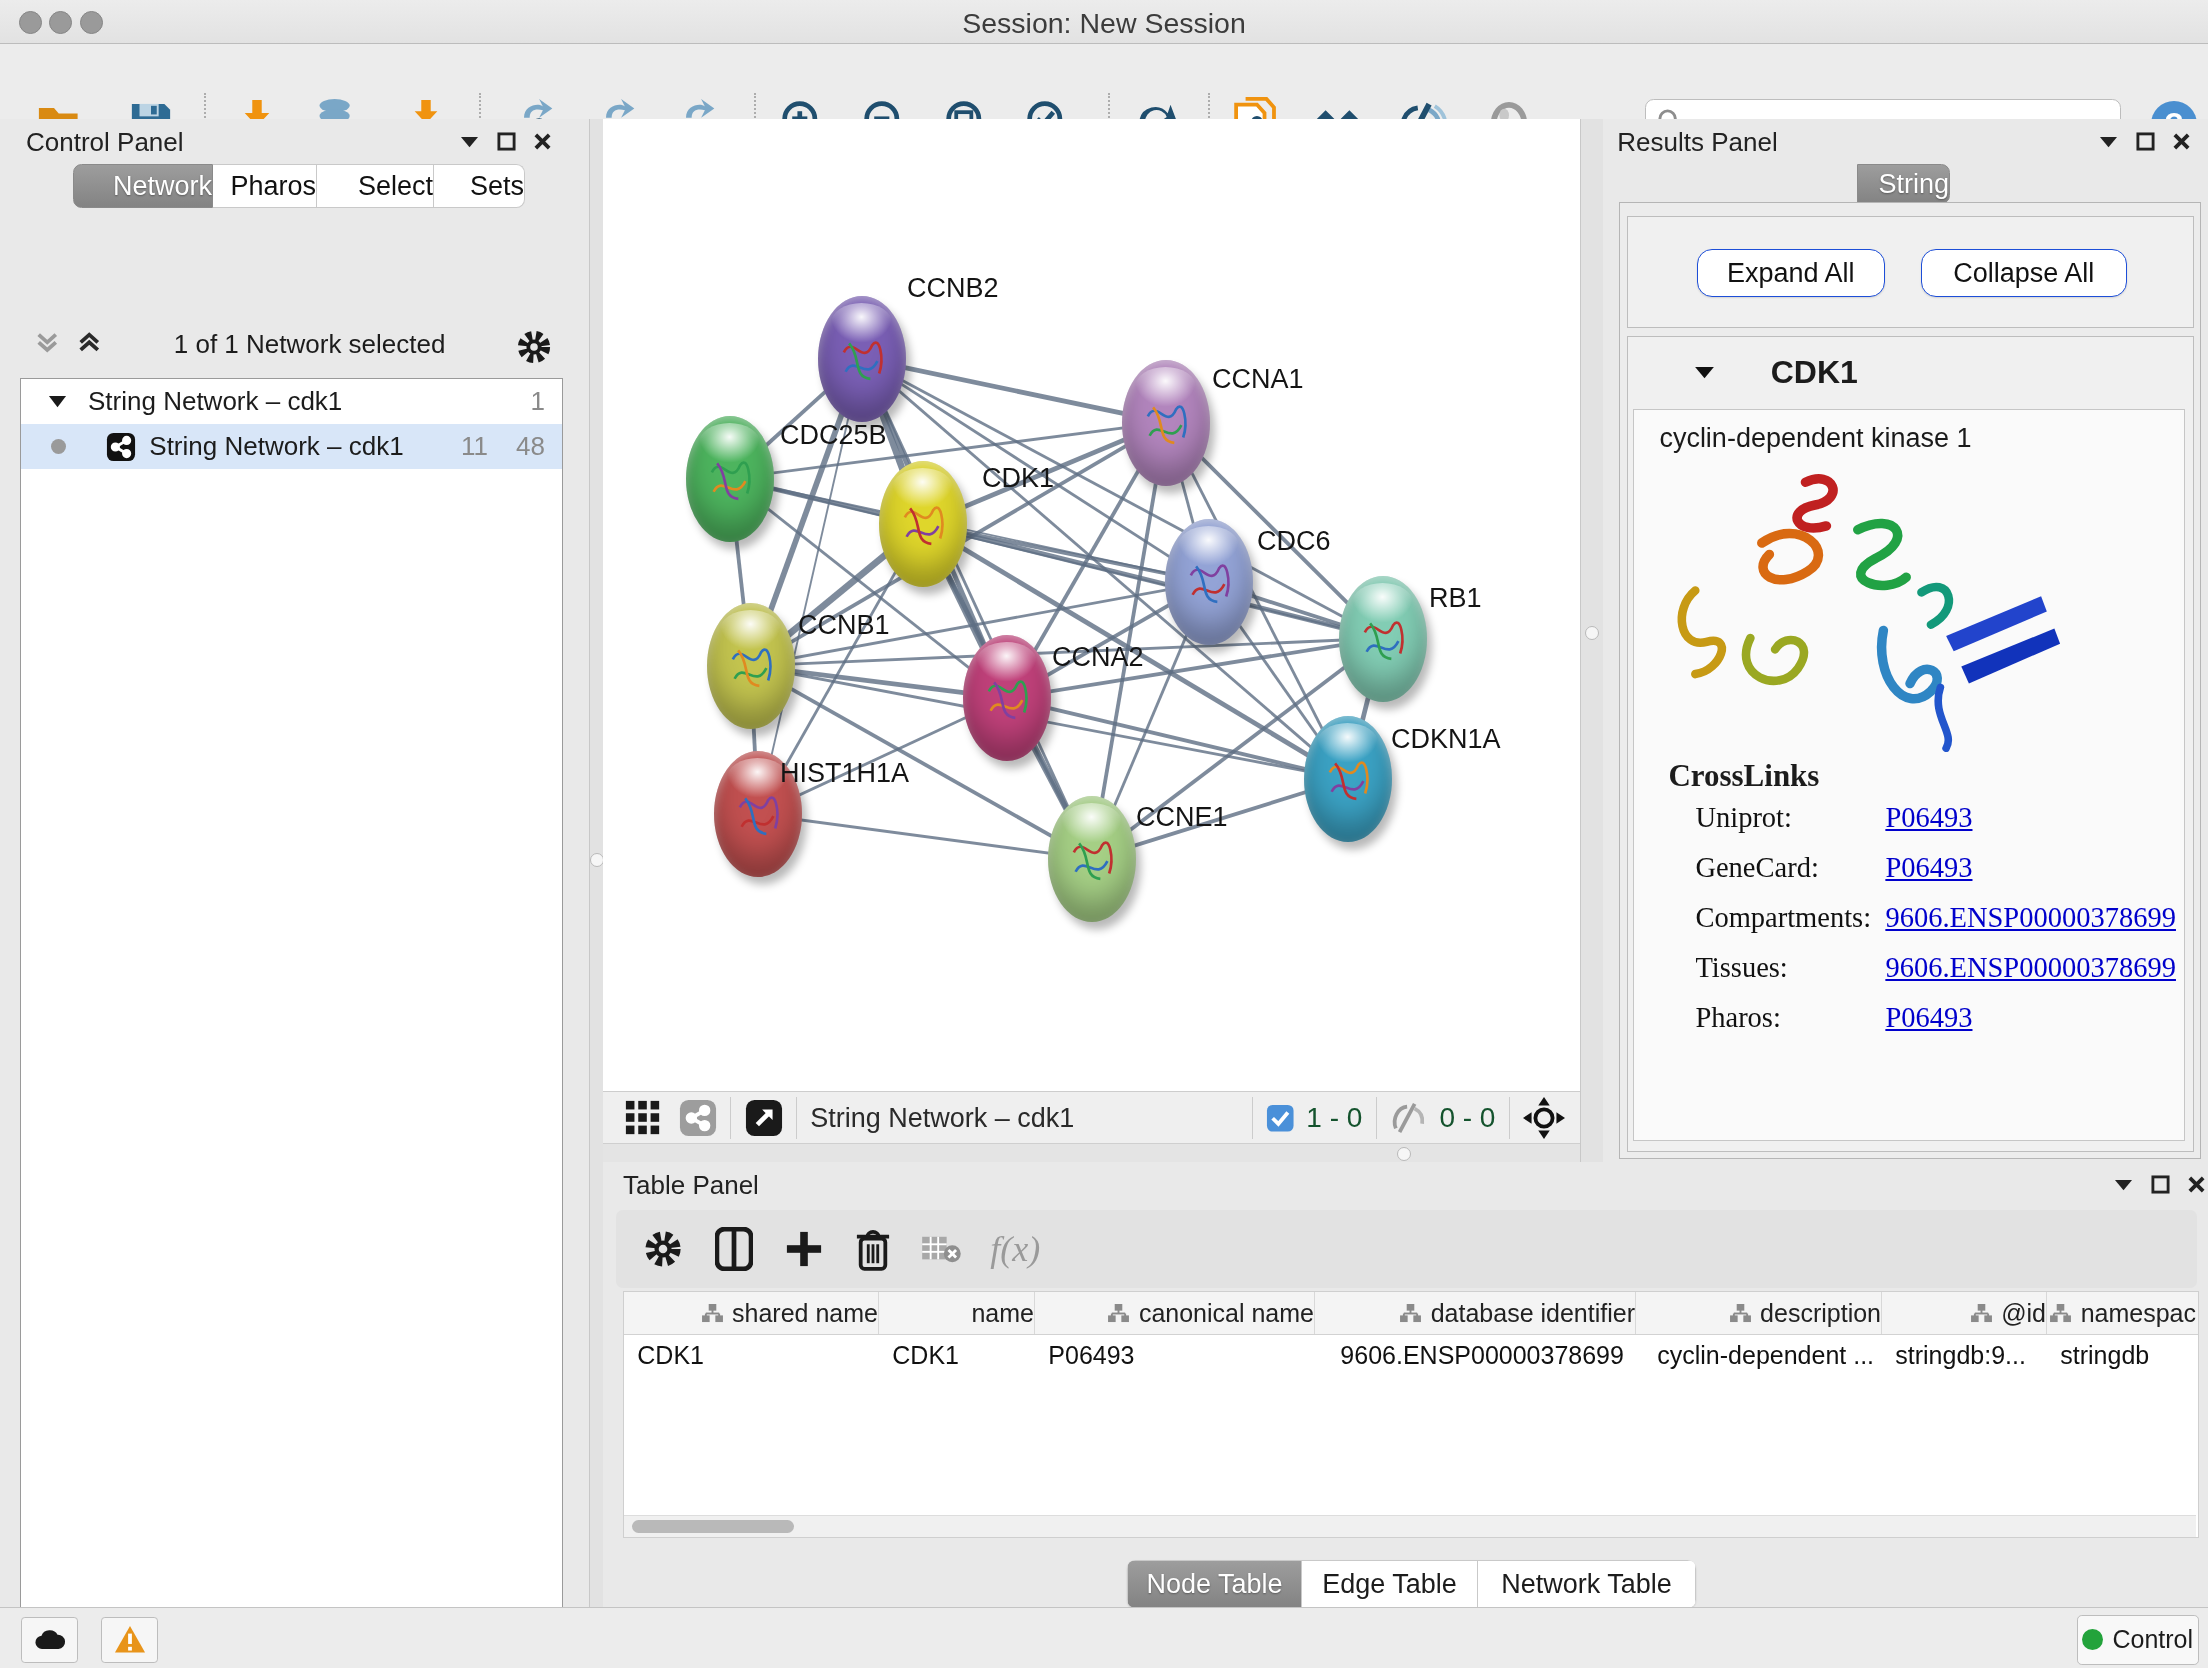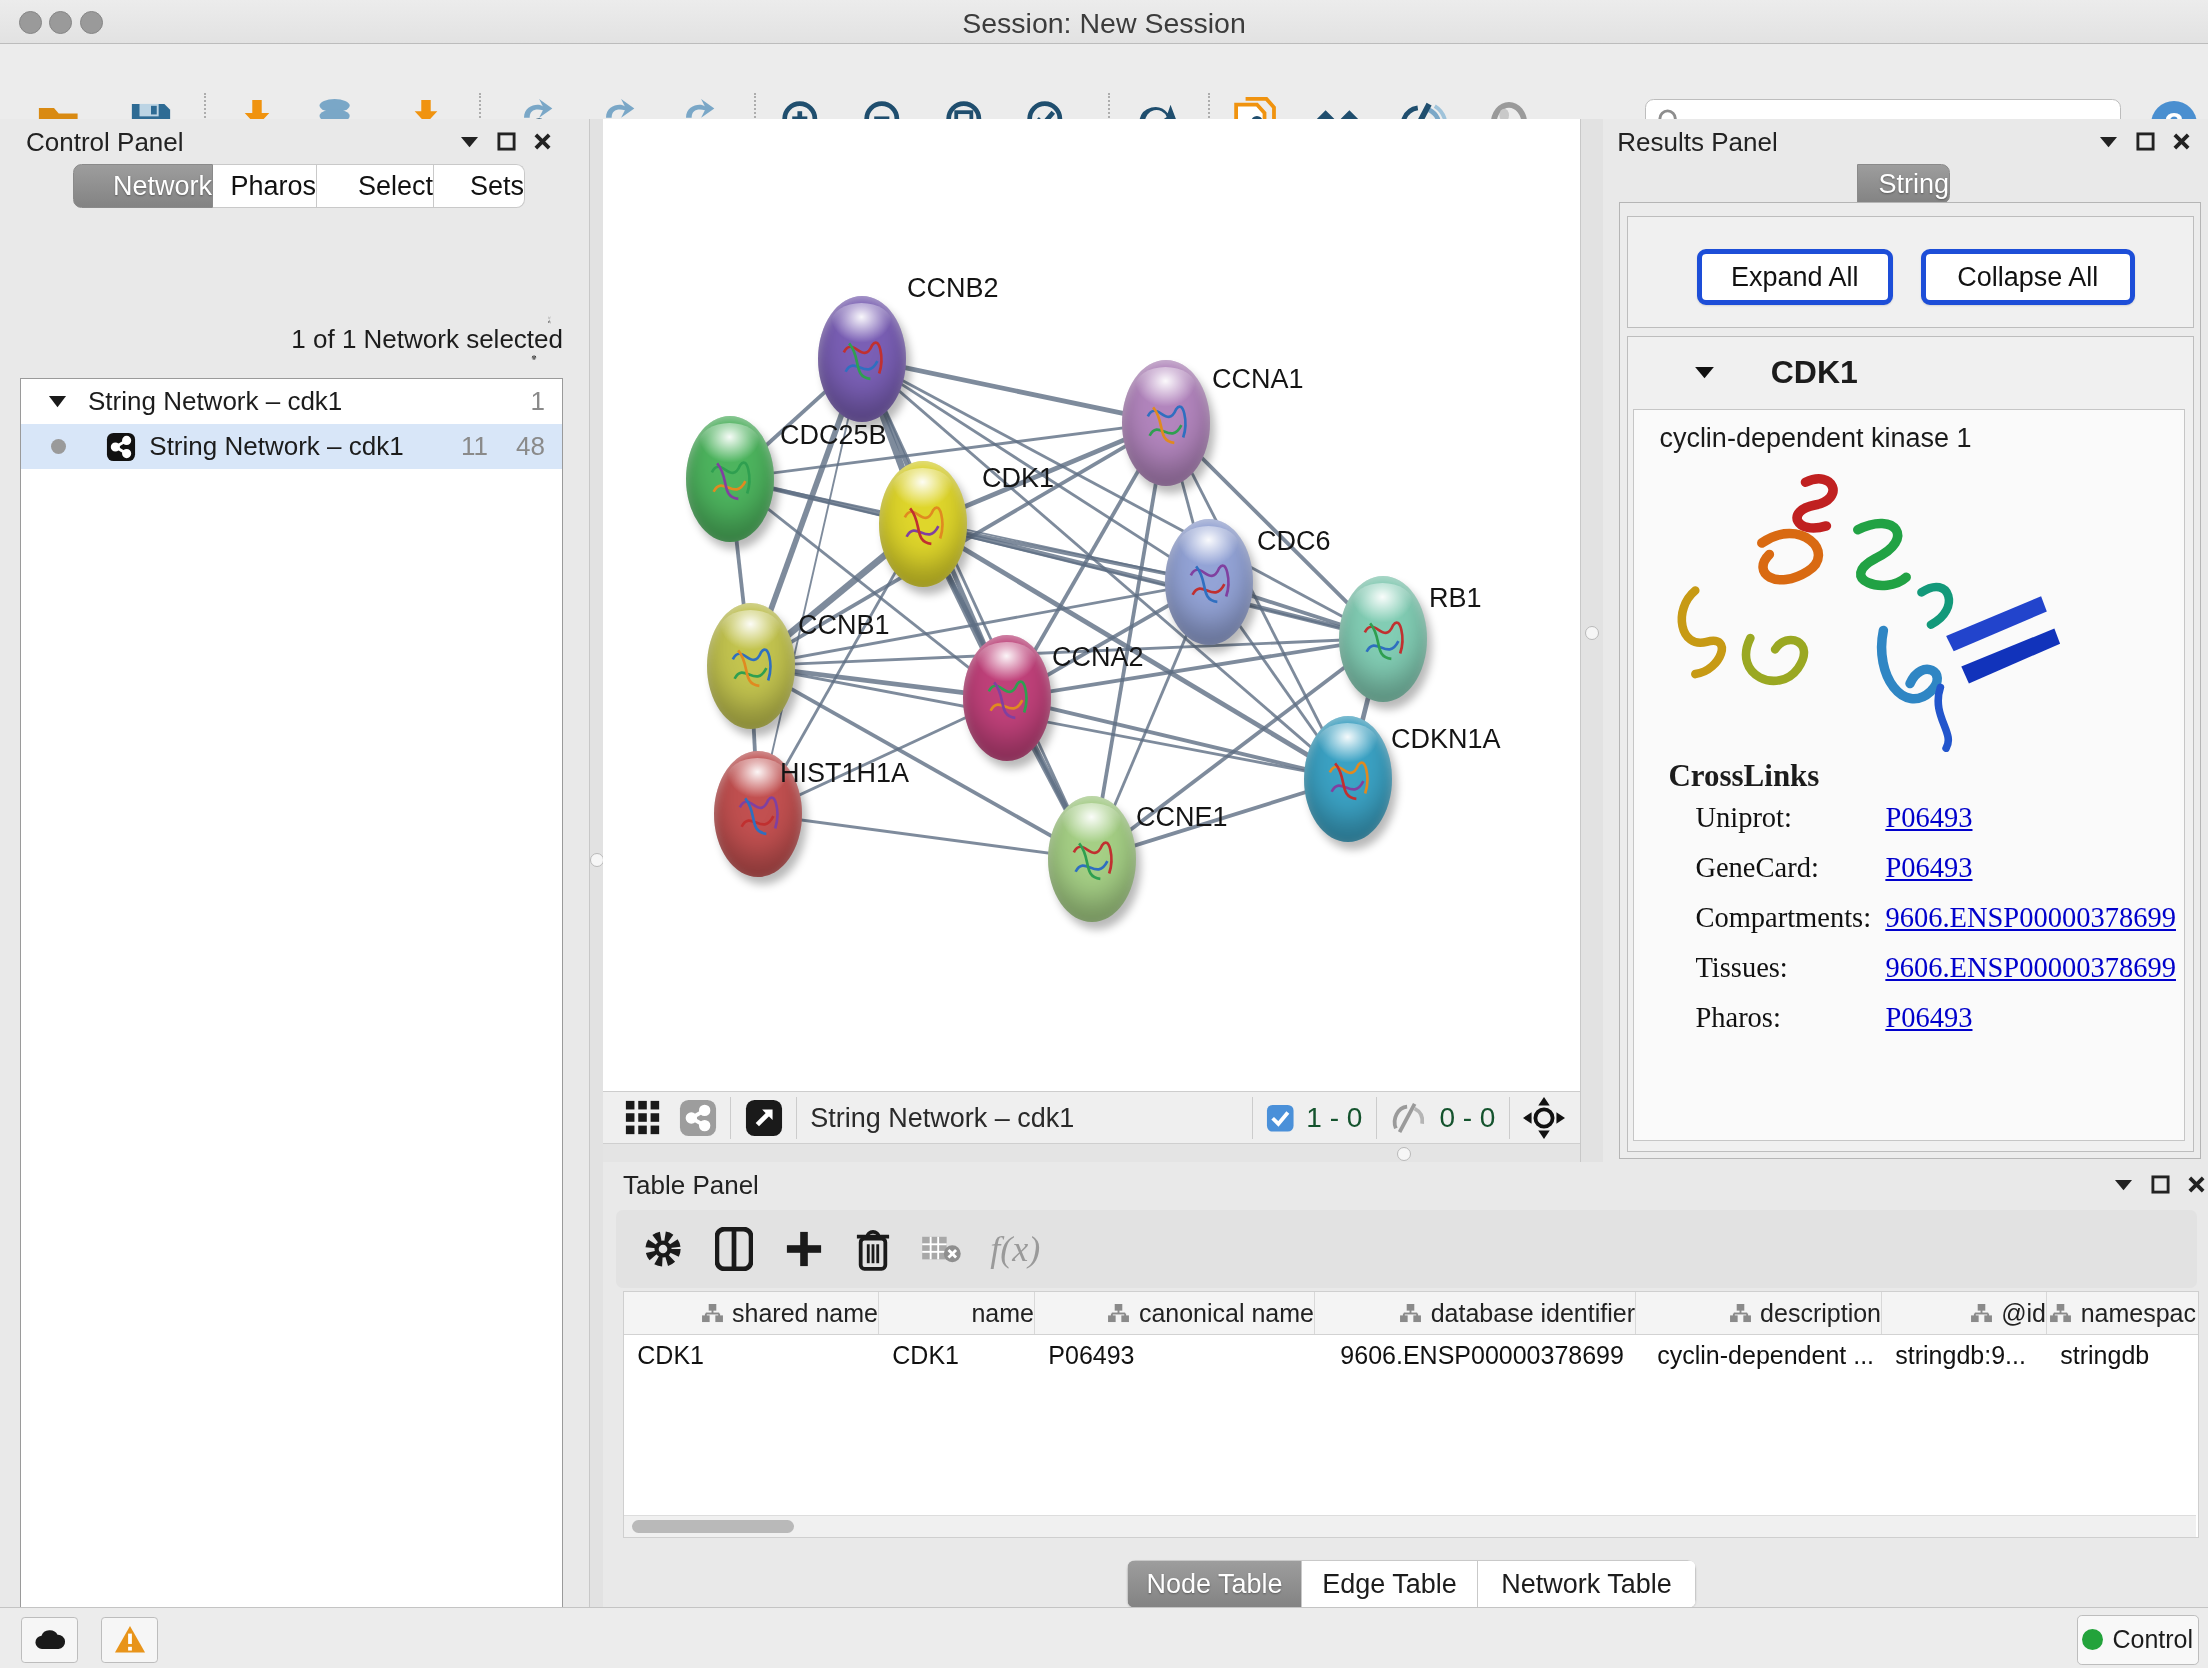--- a/index.html
+++ b/index.html
@@ -31,21 +31,21 @@
   #control-panel{position:absolute;left:0;top:119px;width:589px;height:1488px;background:#e9e9e9;}
   #cp-divider{position:absolute;left:589px;top:119px;width:14.3px;height:1488px;background:#e2e2e2;
               border-left:1px solid #c8c8c8;border-right:1px solid #c8c8c8;}
   .split-dot{position:absolute;width:12.4px;height:12.4px;border-radius:50%;background:#f6f6f6;border:1px solid #b9b9b9;}
   .tabrow{position:absolute;display:flex;}
   .tab{height:42px;display:flex;align-items:center;justify-content:flex-end;font-size:27px;background:#fff;
        border:1px solid #c9c9c9;border-left:none;color:#111;}
   .tab.first{border-left:1px solid #c9c9c9;border-radius:8.6px 0 0 8.6px;}
   .tab.last{border-radius:0 8.6px 8.6px 0;}
   .tab.active{background:linear-gradient(#9d9d9d,#838383);color:#fff;border-color:#8a8a8a;text-shadow:0 1px 1.9px rgba(0,0,0,.35);}
-  #cp-subheader{position:absolute;left:20px;top:197px;width:543px;height:44px;display:flex;align-items:flex-end;flex-direction:column;}
+  #cp-subheader{position:absolute;left:20px;top:210px;width:543px;height:44px;display:flex;align-items:flex-start;}
   #cp-tree{position:absolute;left:20px;top:259px;width:541px;height:1311px;background:#fff;border:1.9px solid #9a9a9a;}
   .tree-row{position:relative;height:45px;display:flex;align-items:center;font-size:26px;}
   .tree-row.selected{background:#d8e6f8;}
   .count{color:#8a8a8a;}
 
   
   #net-canvas{position:absolute;left:603px;top:119px;width:977px;height:972px;background:#fff;}
   #edges-svg{position:absolute;left:0;top:0;}
   .net-node{position:absolute;width:88px;height:126px;border-radius:50%;
     box-shadow:inset 0 -19px 28.5px rgba(0,0,0,.30), inset 0 3.8px 9.5px rgba(255,255,255,.45), 4.8px 7.6px 8.6px rgba(0,0,0,.28);}
@@ -59,21 +59,21 @@
   #net-title{font-size:27px;color:#2a2a2a;}
   .gray-num{font-size:28px;color:#14532d;}
   #rp-divider{position:absolute;left:1580px;top:119px;width:23px;height:1043px;background:#e2e2e2;
               border-left:1px solid #c8c8c8;border-right:1px solid #c8c8c8;}
   #tbl-divider{position:absolute;left:603px;top:1143px;width:1605px;height:19px;background:#e4e4e4;border-top:1px solid #cfcfcf;}
 
   
   #results-panel{position:absolute;left:1603px;top:119px;width:606px;height:1043px;background:#e9e9e9;}
   #rp-box{position:absolute;left:16px;top:83px;width:580px;height:955px;background:#ececec;border:1px solid #b5b5b5;}
   #rp-btn-box{position:absolute;left:6.7px;top:13.3px;width:565px;height:110px;background:#f0f0f0;border:1px solid #bdbdbd;}
-  .btn{background:#fff;border:5px solid #1d4ed8;border-radius:9px;font-size:27px;display:flex;align-items:center;
+  .btn{background:#fff;border:1px solid #1d4ed8;border-radius:15px;font-size:27px;display:flex;align-items:center;
        justify-content:center;box-shadow:0 1px 1.9px rgba(0,0,0,.12);color:#111;}
   #rp-section{position:absolute;left:6.7px;top:133px;width:565px;height:814px;background:#f0f0f0;border:1px solid #bdbdbd;}
   #rp-gene-header{position:absolute;left:0;top:0;width:100%;height:70px;display:flex;align-items:center;}
   #rp-content{position:absolute;left:5.7px;top:72px;width:550px;height:730px;background:#fafafa;border:1px solid #c6c6c6;}
   #gene-desc{position:absolute;left:25px;top:13.3px;font-size:27px;color:#1a1a1a;}
   #crosslinks{position:absolute;left:0;top:348px;width:100%;font-family:"Liberation Serif",serif;}
   #crosslinks h3{margin:0 0 7.6px 34px;font-size:31px;}
   .cl-row{display:flex;margin:0 0 18px 61px;font-size:28.5px;}
   .cl-label{width:190px;color:#111;}
   .cl-link{color:#0000cc;text-decoration:underline;}

